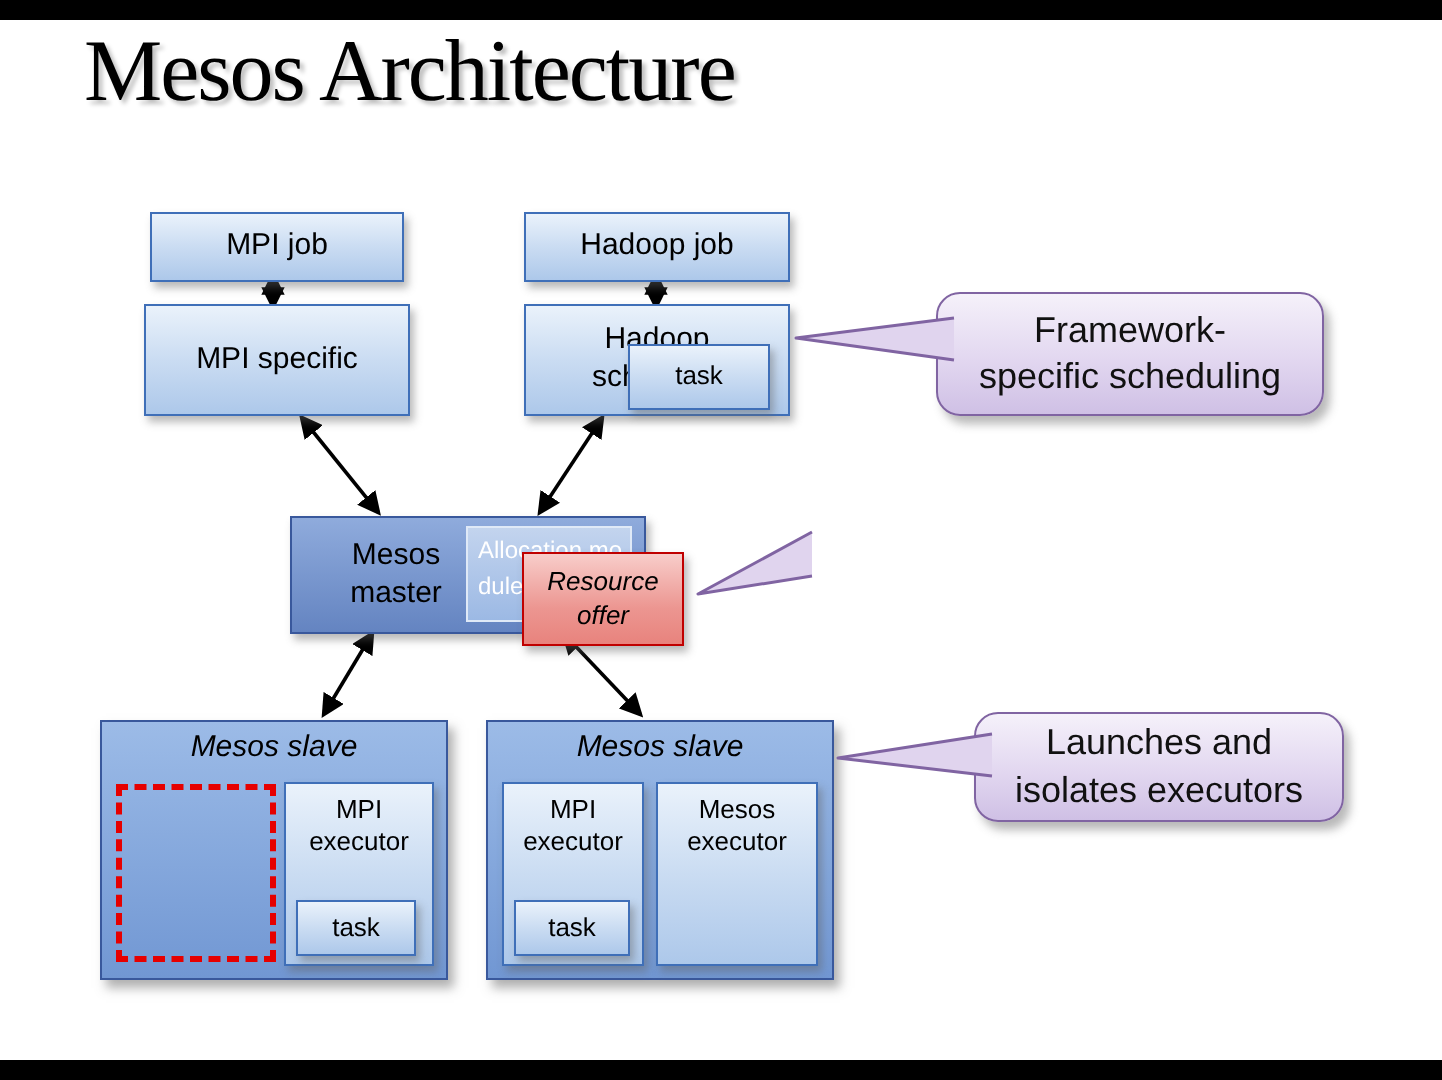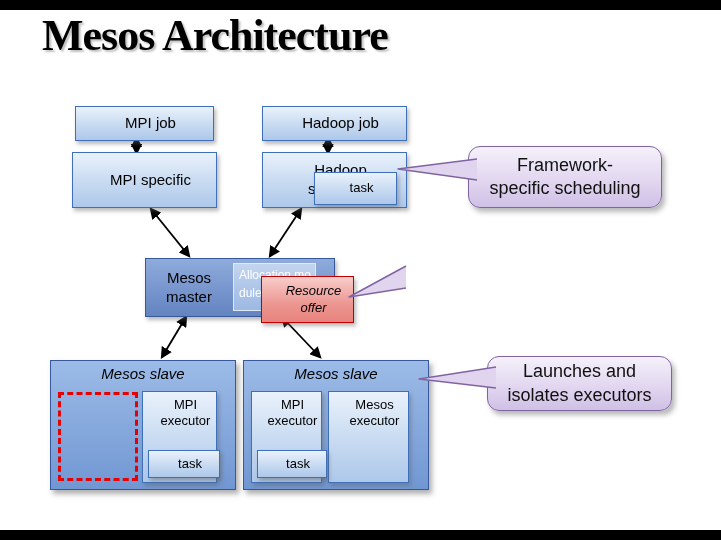--- a/index.html
+++ b/index.html
@@ -5,42 +5,41 @@
   html,body{margin:0;padding:0;background:#fff;}
   .stage{
     position:relative;width:721px;height:540px;overflow:hidden;background:#fff;
     font-family:"Liberation Sans",sans-serif;color:#000;
   }
   .bar{position:absolute;left:0;width:721px;height:10px;background:#000;}
   .bar.top{top:0;}
   .bar.bottom{top:530px;}
   .title{
     position:absolute;left:42px;top:10px;margin:0;
-    font-family:"Liberation Serif",serif;font-weight:bold;font-size:44px;
+    font-family:"Liberation Serif",serif;font-weight:normal;font-size:44px;
     color:#000;text-shadow:2px 2px 2px rgba(0,0,0,.25);letter-spacing:-1px;
   }
   .layer{position:absolute;left:0;top:0;width:721px;height:540px;pointer-events:none;}
   #arrows{z-index:4;}
   #pointers{z-index:13;}
   .box{
     position:absolute;display:flex;align-items:center;justify-content:center;
     text-align:center;font-size:15px;line-height:1.25;z-index:10;
     background:linear-gradient(180deg,#eaf2fb 0%,#cadcf2 50%,#adc8ea 100%);
     border:1.6px solid #3f6fb8;
     box-shadow:2px 3px 4px rgba(100,100,100,.45);
-    padding-left:12px;
   }
   .wrap-90{display:inline-block;width:92px;}
   .wrap-60{display:inline-block;width:62px;}
   .task{font-size:13px;z-index:11;}
   .master{
     background:linear-gradient(180deg,#8fabdc 0%,#6484c1 100%);
     border:1.6px solid #39589c;justify-content:flex-start;
   }
-  .master-label{width:104px;height:100%;display:flex;align-items:center;justify-content:flex-start;}
+  .master-label{width:104px;height:100%;display:flex;align-items:center;justify-content:center;}
   .alloc{
     position:absolute;left:87px;top:4px;width:83px;height:48px;z-index:11;
     background:linear-gradient(180deg,#c3d4ee 0%,#9cb9e4 100%);
     border:1px solid #dfe9f7;color:#fff;font-size:12px;line-height:1.5;
     word-break:break-all;text-align:left;padding:2px 0 0 5px;box-sizing:border-box;
   }
   .offer{
     font-size:13px;z-index:12;
     background:linear-gradient(180deg,#f8cdca 0%,#ec9691 60%,#e8837d 100%);
     border:1.6px solid #c00000;

